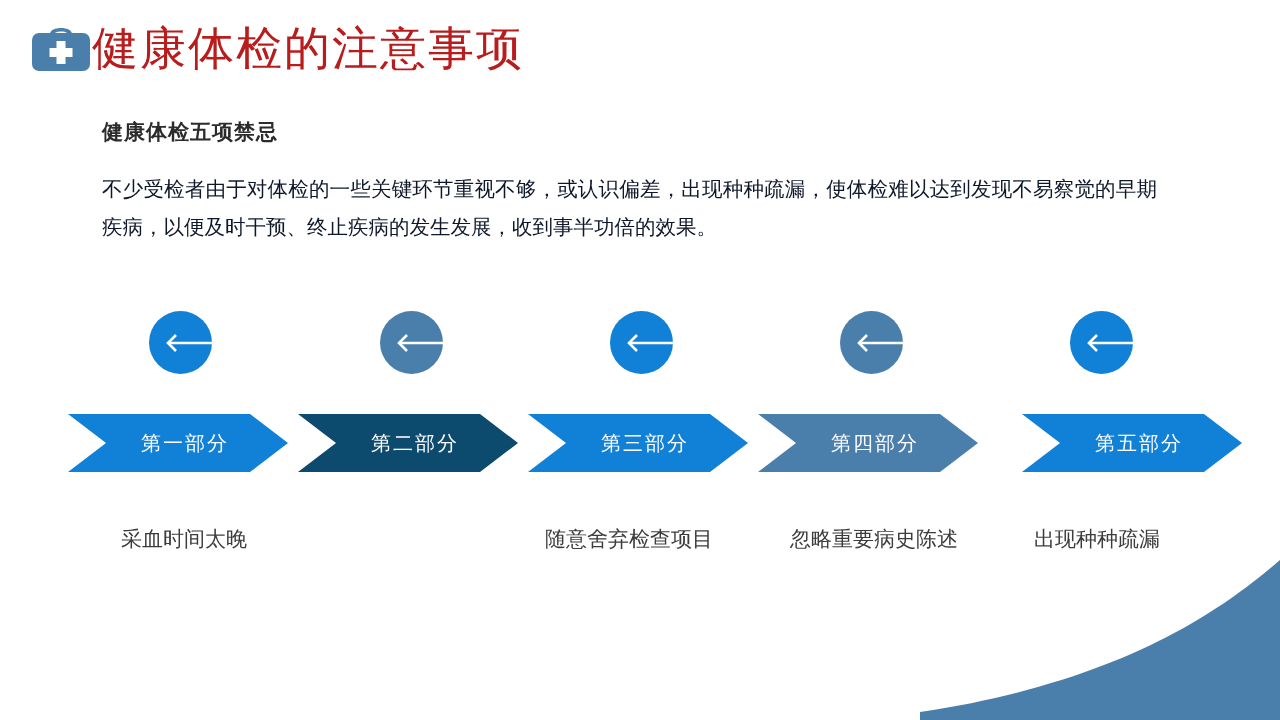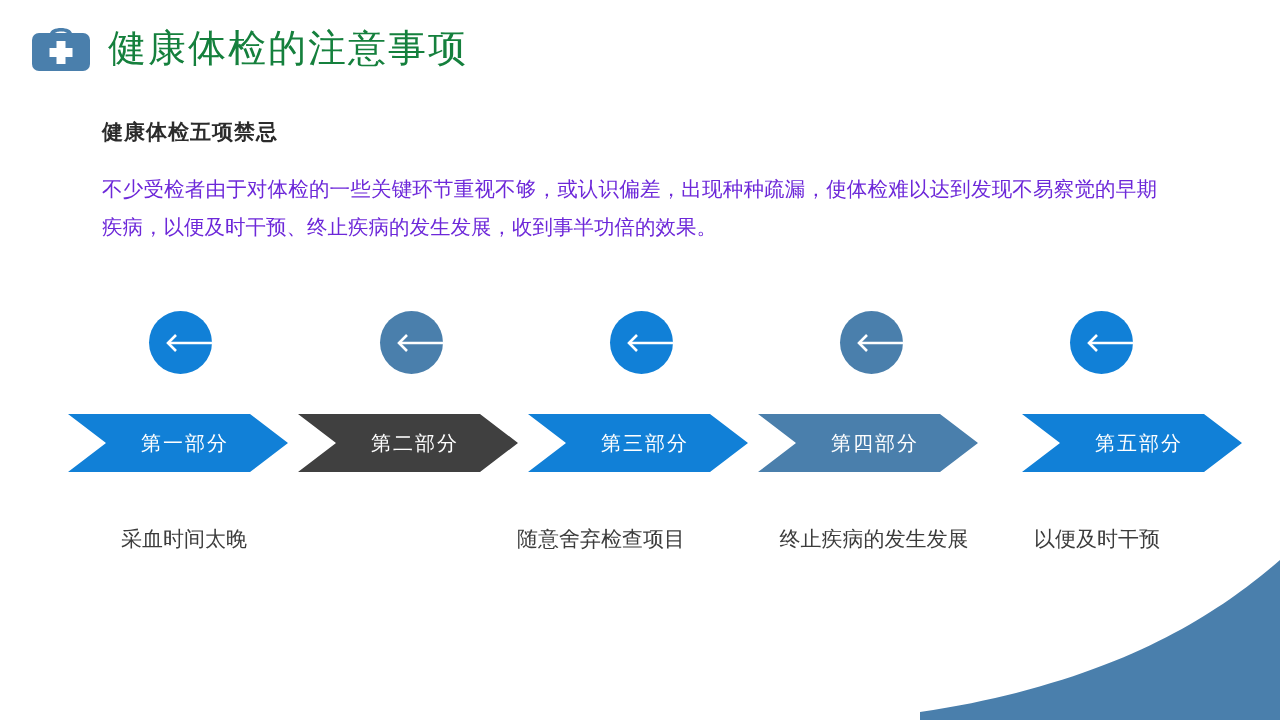--- a/index.html
+++ b/index.html
@@ -32,25 +32,24 @@
     align-items: center;
     height: 64px;
   }
   .kit-icon {
     width: 62px;
     height: 52px;
     flex: 0 0 auto;
     display: block;
   }
   .slide-title {
-    margin-left: 16px;
-    font-size: 38px;
+    font-size: 46px;
     line-height: 1;
     letter-spacing: 2px;
-    color: #15803d;
+    color: #b91c1c;
     font-family: "DejaVu Sans", "Liberation Sans", sans-serif;
     font-weight: 500;
     white-space: nowrap;
   }
 
   
   .lead-heading {
     position: absolute;
     left: 102px;
     top: 118px;
@@ -60,21 +59,21 @@
     letter-spacing: 1px;
     font-family: "DejaVu Sans", "Liberation Sans", sans-serif;
   }
   .lead-paragraph {
     position: absolute;
     left: 102px;
     top: 170px;
     width: 1055px;
     font-size: 20.5px;
     line-height: 38px;
-    color: #6d28d9;
+    color: #0f172a;
     text-align: justify;
     font-family: "DejaVu Serif", "Liberation Serif", serif;
   }
 
   
   .circle-row {
     position: absolute;
     left: 0;
     top: 311px;
     width: 1280px;
@@ -202,38 +201,38 @@
         <line x1="20" y1="32" x2="63" y2="32" stroke="#ffffff" stroke-width="2.6"></line>
         <polyline points="27,24 19,32 27,40" fill="none" stroke="#ffffff" stroke-width="2.6"></polyline>
       </svg>
     </div>
   </div>
 
   <div class="chevron-row">
     <div class="chevron" style="left: 68px; background: rgb(17, 128, 215);">
       <span class="chevron-label">第一部分</span>
     </div>
-    <div class="chevron" style="left: 298px; background: #404040;">
+    <div class="chevron" style="left: 298px; background: #0c4a6e;">
       <span class="chevron-label">第二部分</span>
     </div>
     <div class="chevron" style="left: 758px; background: rgb(74, 127, 172);">
       <span class="chevron-label">第四部分</span>
     </div>
     <div class="chevron" style="left: 528px; background: rgb(17, 128, 215);">
       <span class="chevron-label">第三部分</span>
     </div>
     <div class="chevron" style="left: 1022px; background: rgb(17, 128, 215);">
       <span class="chevron-label">第五部分</span>
     </div>
   </div>
 
   <div class="caption-row">
     <div class="caption" style="left: 34px; width: 300px;">采血时间太晚</div>
-    <div class="caption" style="left: 451px; width: 300px;">随意舍弃检查项目</div>
-    <div class="caption" style="left: 724px; width: 300px;">终止疾病的发生发展</div>
-    <div class="caption" style="left: 947px; width: 300px;">以便及时干预</div>
+    <div class="caption" style="left: 479px; width: 300px;">随意舍弃检查项目</div>
+    <div class="caption" style="left: 724px; width: 300px;">忽略重要病史陈述</div>
+    <div class="caption" style="left: 947px; width: 300px;">出现种种疏漏</div>
   </div>
 
   <svg class="corner-wave" viewBox="0 0 360 160" preserveAspectRatio="none" xmlns="http://www.w3.org/2000/svg">
     <path d="M360 0 C300 52, 200 122, 0 152 L0 160 L360 160 Z" fill="#4A7FAC"></path>
   </svg>
 
 </div>
 
 </body></html>

